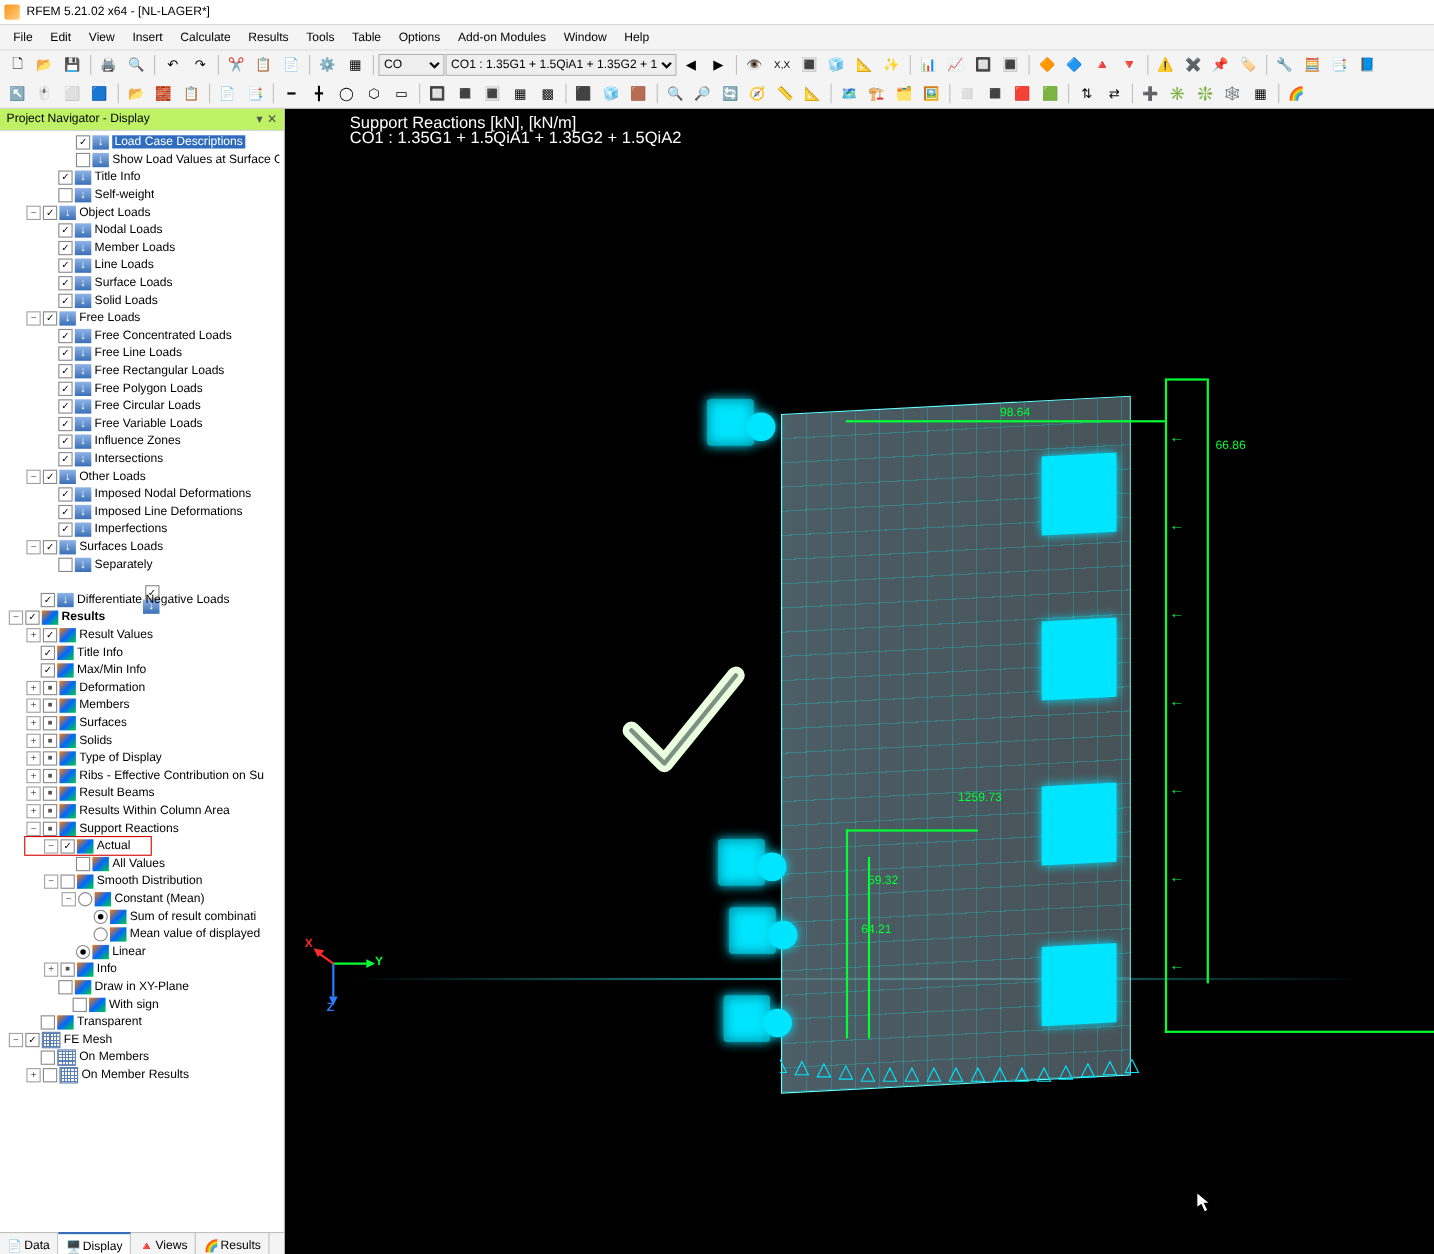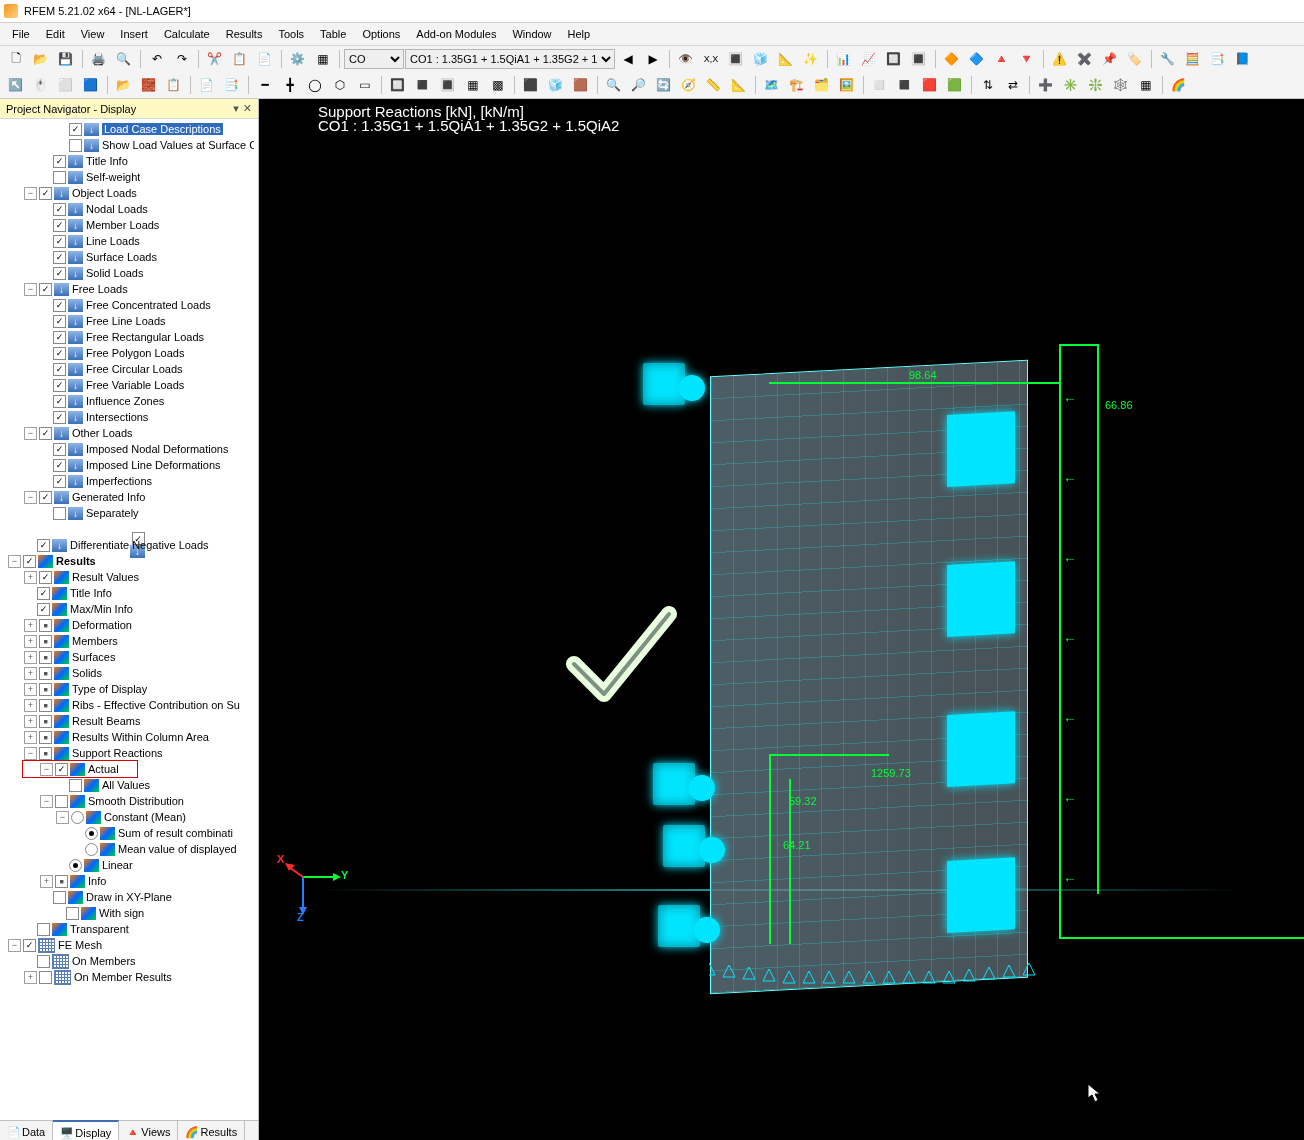--- a/index.html
+++ b/index.html
@@ -7,21 +7,21 @@
   .titlebar .logo{width:14px;height:14px;border-radius:2px;background:linear-gradient(135deg,#f7931e,#ffd27f);margin-right:6px;}
   .menubar{background:#f4f4f4;height:22px;display:flex;align-items:center;padding:0 4px;border-bottom:1px solid #d7d7d7;}
   .menubar .mitem{padding:2px 8px;cursor:default;}
   .toolbars{background:#f4f4f4;border-bottom:1px solid #c9c9c9;}
   .tbrow{display:flex;align-items:center;height:26px;padding:0 4px;gap:1px;flex-wrap:nowrap;overflow:hidden;}
   .tbtn{width:22px;height:22px;display:flex;align-items:center;justify-content:center;border:1px solid transparent;border-radius:2px;font-size:12px;}
   .tsep{width:1px;height:18px;background:#c0c0c0;margin:0 3px;}
   .tsel{height:20px;font-size:11px;border:1px solid #b5b5b5;}
   .workspace{display:flex;height:calc(1140px - 22px - 22px - 52px);}
   .navpanel{width:258px;background:#fff;border-right:1px solid #c0c0c0;display:flex;flex-direction:column;}
-  .nav-title{background:#fef9c3;padding:3px 6px;display:flex;align-items:center;justify-content:space-between;border-bottom:1px solid #cfd6dd;gap:18px;}
+  .nav-title{background:#bef264;padding:3px 6px;display:flex;align-items:flex-start;justify-content:space-between;border-bottom:1px solid #cfd6dd;gap:18px;}
   .nav-title .closers{display:flex;gap:4px;color:#555;}
   .tree{flex:1;overflow:auto;padding:2px 0;position:relative;}
   .tree::-webkit-scrollbar{width:16px;}
   .tree::-webkit-scrollbar-thumb{background:#c2c2c2;border:3px solid #f0f0f0;border-radius:8px;}
   .node{display:flex;align-items:center;height:16px;white-space:nowrap;padding-right:4px;cursor:default;}
   .exp{width:11px;height:11px;border:1px solid #a0a0a0;display:flex;align-items:center;justify-content:center;font-size:9px;line-height:1;color:#555;margin-right:2px;flex:none;background:#fff;}
   .exp.none{border:none;background:none;}
   .cb{width:11px;height:11px;border:1px solid #888;margin-right:2px;flex:none;display:flex;align-items:center;justify-content:center;font-size:9px;color:#000;background:#fff;}
   .cb.chk::before{content:"✓";}
   .cb.sq::before{content:"■";color:#555;font-size:7px;}
@@ -349,21 +349,21 @@
         <div class="node" style="padding-left: 40px;">
           <span class="exp none"></span>
           <span class="cb chk"></span>
           <span class="ic load"></span>
           <span class="lbl">Imperfections</span>
         </div>
         <div class="node" style="padding-left: 24px;">
           <span class="exp">−</span>
           <span class="cb chk"></span>
           <span class="ic load"></span>
-          <span class="lbl">Generated Info</span>
+          <span class="lbl">Surfaces Loads</span>
         </div>
         <div class="node" style="padding-left: 40px;">
           <span class="exp none"></span>
           <span class="cb "></span>
           <span class="ic load"></span>
           <span class="lbl">Separately</span>
         </div>
         <div class="node" style="padding-left: 24px; flex-direction: column;">
           <span class="exp none"></span>
           <span class="cb chk"></span>
@@ -610,21 +610,21 @@
       <div class="dim-arrow" style="left:804px;top:530px">←</div>
       <div class="dim-arrow" style="left:804px;top:610px">←</div>
       <div class="dim-arrow" style="left:804px;top:690px">←</div>
       <div class="dim-arrow" style="left:804px;top:770px">←</div>
 
       <div class="greenline" style="left:800px;top:838px;width:320px;height:2px;"></div>
 
       <div class="greenline" style="left:510px;top:655px;width:2px;height:190px;"></div>
       <div class="greenline" style="left:530px;top:680px;width:2px;height:165px;"></div>
       <div class="greenline" style="left:510px;top:655px;width:120px;height:2px;"></div>
-      <div class="greentext" style="left:612px;top:668px">1259.73</div>
+      <div class="greentext" style="left:612px;top:620px">1259.73</div>
       <div class="greentext" style="left:530px;top:696px">59.32</div>
       <div class="greentext" style="left:524px;top:740px">64.21</div>
 
       <svg style="position:absolute;left:450px;top:864px;width:360px;height:40px">
         <g stroke="#00e5ff" fill="none" stroke-width="1">
           <path d="M0 0 l6 12 l-12 0z M20 2 l6 12 l-12 0z M40 4 l6 12 l-12 0z M60 6 l6 12 l-12 0z M80 8 l6 12 l-12 0z M100 8 l6 12 l-12 0z M120 8 l6 12 l-12 0z M140 8 l6 12 l-12 0z M160 8 l6 12 l-12 0z M180 8 l6 12 l-12 0z M200 8 l6 12 l-12 0z M220 8 l6 12 l-12 0z M240 8 l6 12 l-12 0z M260 6 l6 12 l-12 0z M280 4 l6 12 l-12 0z M300 2 l6 12 l-12 0z M320 0 l6 12 l-12 0z"></path>
         </g>
       </svg>
 
       <div class="axis">

